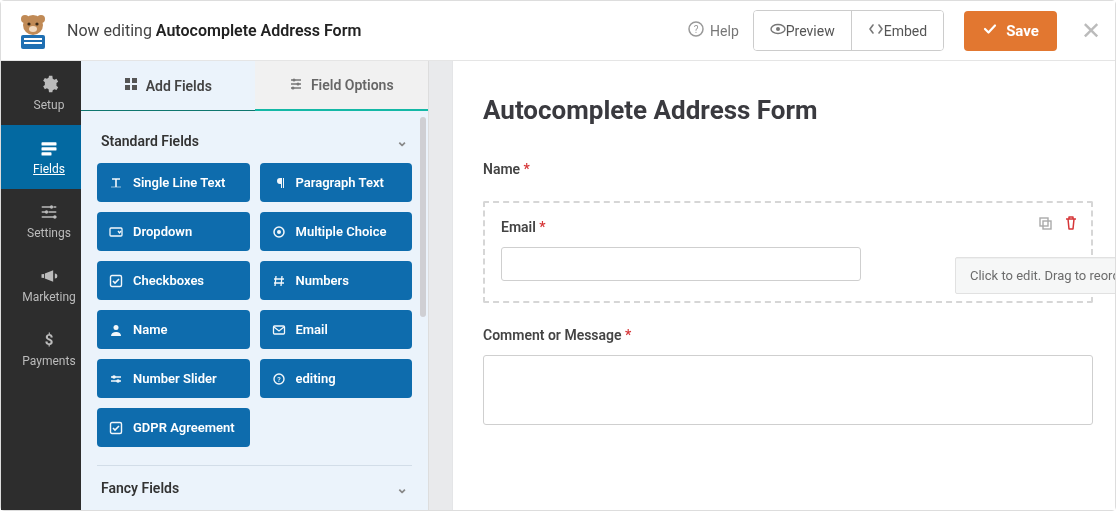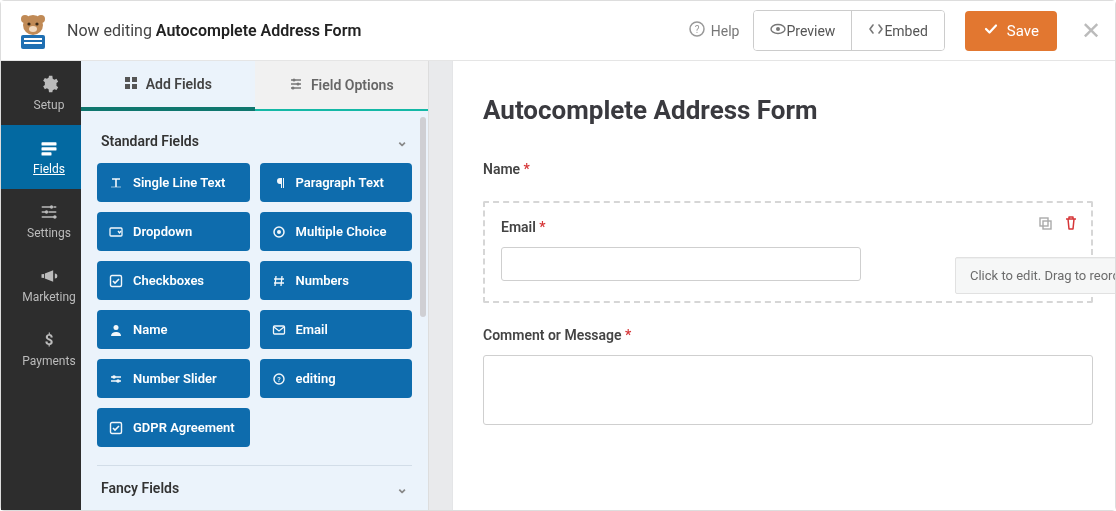--- a/index.html
+++ b/index.html
@@ -10,37 +10,37 @@
   .topbar { display: flex; align-items: center; height: 60px; border-bottom: 1px solid #e5e5e5; padding: 0 14px 0 8px; gap: 10px; background: #fff; }
   .logo { width: 48px; height: 48px; display:flex; align-items:center; justify-content:center; }
   .logo svg { width: 40px; height: 40px; }
   .editing-text { font-size: 16px; color: #444; }
   .editing-text strong { color: #222; font-weight: 600; }
   .topbar-spacer { flex: 1; }
   .help { display:flex; align-items:center; gap:6px; color:#777; font-size:14px; cursor:pointer; margin-right: 4px;}
   .btn-group { display:flex; border:1px solid #ccc; border-radius:4px; overflow:hidden; }
   .btn-group button { background:#fff; border:none; padding:10px 16px; font-size:14px; color:#555; display:flex; align-items:center; cursor:pointer; }
   .btn-group button + button { border-left:1px solid #ccc; }
-  .save-btn { background:#e27730; color:#fff; border:none; border-radius:4px; padding:10px 18px; font-size:15px; font-weight:400; display:flex; align-items:center; gap:8px; cursor:pointer; margin-left:10px; }
+  .save-btn { background:#e27730; color:#fff; border:none; border-radius:4px; padding:10px 18px; font-size:15px; font-weight:700; display:flex; align-items:center; gap:8px; cursor:pointer; margin-left:10px; }
   .close-x { color:#bbb; font-size:24px; margin-left:14px; cursor:pointer; line-height:1; }
 
   
   .main { flex:1; display:flex; overflow:hidden; }
 
   
   .rail { width:80px; background:#2d2d2d; display:flex; flex-direction:column; }
   .rail-item { height:64px; display:flex; flex-direction:column; align-items:center; justify-content:center; gap:4px; color:#bbb; font-size:12px; cursor:pointer; position:relative;padding-left:16px; }
   .rail-item.active { background:#0369a1; color:#fff;text-decoration:underline; }
   .rail-item svg { width:20px; height:20px; fill:currentColor; }
 
   
   .fields-panel { width:348px; background:#ebf3fb; display:flex; flex-direction:column; border-right:1px solid #ddd; position:relative; }
   .panel-tabs { display:flex; height:50px; background:#fff; }
   .panel-tab { flex:1; display:flex; align-items:center; justify-content:center; gap:8px; font-size:14px; font-weight:600; color:#444; cursor:pointer; border-bottom:2px solid #14b8a6; }
-  .panel-tab.active { background:#ebf3fb; border-bottom:4px solid #0f766e; }
+  .panel-tab.active { background:#ebf3fb; border-bottom:1px solid #0f766e; }
   .panel-tab:not(.active){ background:#f1f1f1; color:#666; }
   .panel-body { flex:1; overflow-y:auto; padding:8px 16px; }
   .panel-scrollbar { position:absolute; right:2px; top:50px; bottom:0; width:6px; }
   .panel-scrollbar-thumb { position:absolute; top:6px; width:6px; height:200px; background:#cfcfd3; border-radius:3px; }
 
   .section-header { display:flex; align-items:center; justify-content:space-between; font-size:14px; font-weight:600; color:#333; padding:14px 4px 8px; cursor:pointer; }
   .chevron { color:#888; }
 
   .field-grid { display:grid; grid-template-columns: 1fr 1fr; gap:10px; padding: 6px 0 18px; border-bottom:1px solid #d2dde8;}
   .field-btn { background:#0e6cad; color:#fff; border:none; border-radius:4px; padding:12px 12px; font-size:13px; font-weight:600; display:flex; align-items:center; gap:10px; cursor:pointer; text-align:left; }

